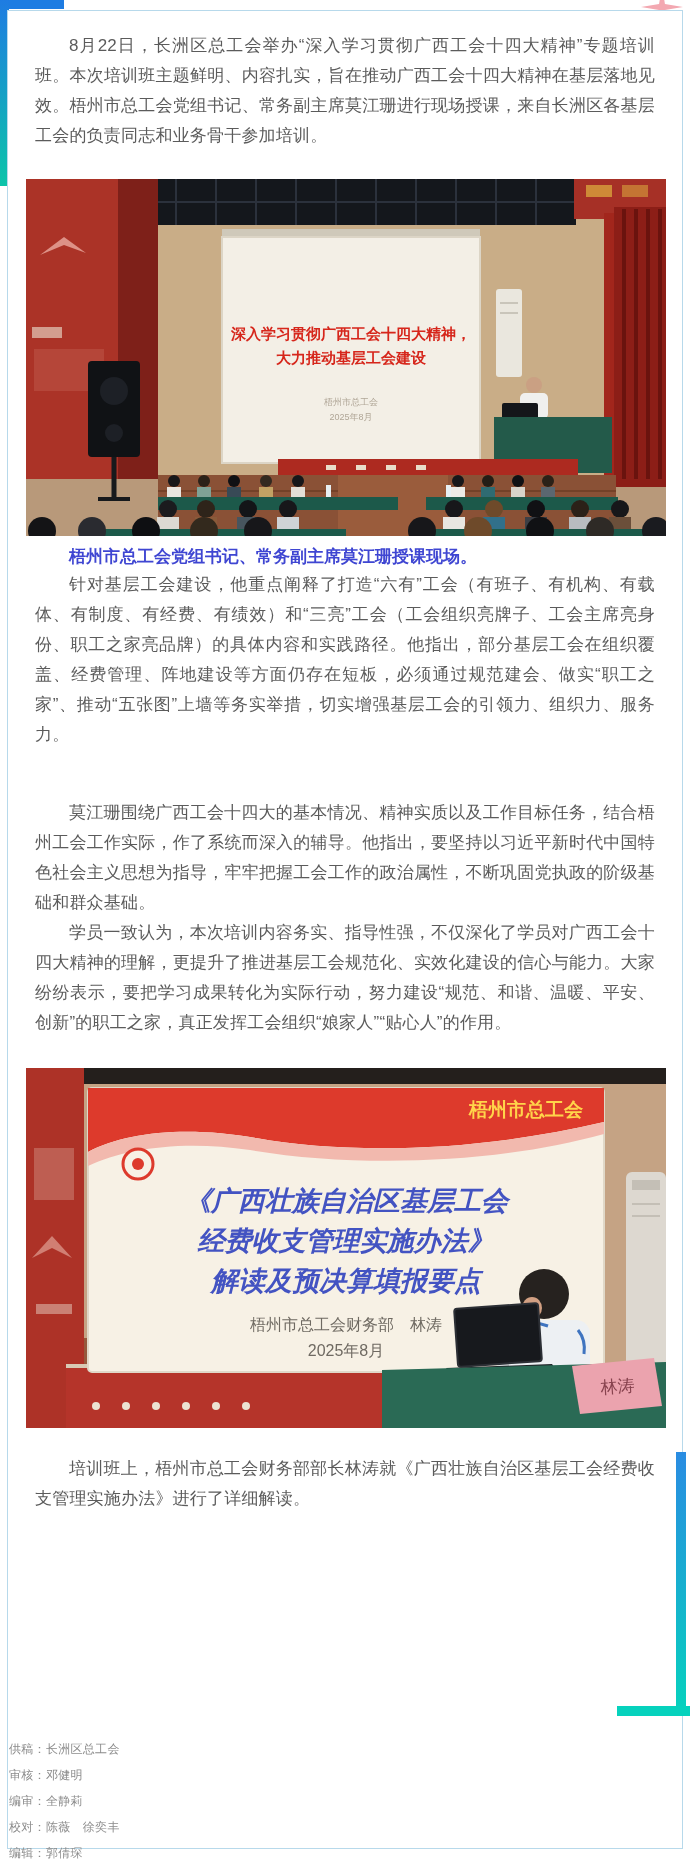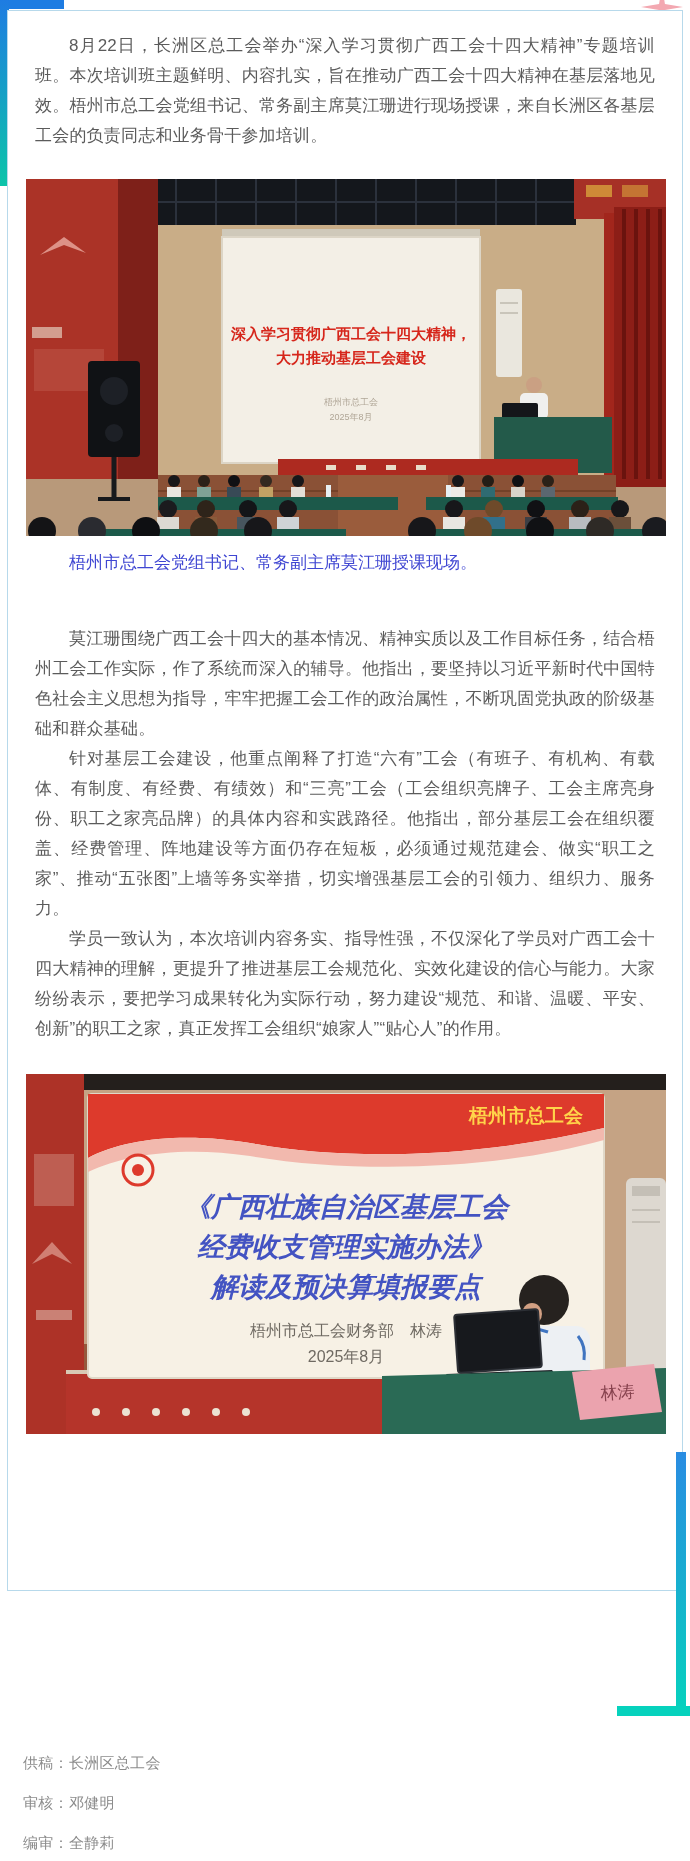--- a/index.html
+++ b/index.html
@@ -14,40 +14,40 @@
   .accent-top-v{position:absolute;left:0;top:0;width:9px;height:186px;
     background:linear-gradient(180deg,#1e7ce2 0%,#0cc4a9 100%);}
   .sparkle{position:absolute;left:641px;top:-14px;width:42px;height:42px;background:#f3a8b1;
     clip-path:polygon(50% 0%,57% 43%,100% 50%,57% 57%,50% 100%,43% 57%,0% 50%,43% 43%);}
   .accent-br-v{position:absolute;left:676px;top:1452px;width:10px;height:262px;
     background:linear-gradient(180deg,#2a8ce2 0%,#06d2bd 100%);}
   .accent-br-h{position:absolute;left:617px;top:1706px;width:73px;height:10px;background:#06d2bd;}
 
   
   .card{
-    position:absolute;left:7px;top:10px;width:676px;height:1581px;box-sizing:border-box;
+    position:absolute;left:7px;top:10px;width:676px;height:1839px;box-sizing:border-box;
     background:#ffffff;border:1px solid #b7d9eb;padding:20px 27px 24px;overflow:hidden;
   }
   .para{
     margin:0;font-size:17px;line-height:30px;color:#5b5b5b;
     text-align:justify;text-indent:2em;letter-spacing:.2px;
   }
   .mt48{margin-top:48px;}
   .mt26{margin-top:26px;}
   .caption{
-    margin:14px 0 0;font-size:17px;line-height:26px;color:#3f46d2;
-    text-align:justify;text-indent:2em;
+    margin:8px 0 0;font-size:17px;line-height:26px;color:#3f46d2;
+    text-align:justify;text-indent:2em;font-weight:bold;
   }
   figure{margin:28px -9px 0;padding:0;text-align:center;}
   figure.f2{margin-top:30px;}
   figure svg{display:block;width:640px;}
 
   
   .footer{position:absolute;left:9px;top:1736px;}
-  .footer p{margin:14px;font-size:15px;line-height:26px;color:#8c8c8c;letter-spacing:.3px;}
+  .footer p{margin:0;font-size:12px;line-height:26px;color:#8c8c8c;letter-spacing:.3px;}
 
   .slide-serif{font-family:"DejaVu Serif",serif;}
 </style>
 </head>
 <body>
 
 <div class="page">
 
   <div class="accent-top-h"></div>
   <div class="accent-top-v"></div>
@@ -207,22 +207,22 @@
           <circle cx="452" cy="352" r="14" fill="#6e4a2a"></circle>
           <circle cx="514" cy="352" r="14" fill="#101114"></circle>
           <circle cx="574" cy="352" r="14" fill="#2e2a26"></circle>
           <circle cx="630" cy="352" r="14" fill="#1a1b1f"></circle>
         </g>
       </svg>
     </figure>
 
     <p class="caption">梧州市总工会党组书记、常务副主席莫江珊授课现场。</p>
 
+    <p class="para">针对基层工会建设，他重点阐释了打造“六有”工会（有班子、有机构、有载体、有制度、有经费、有绩效）和“三亮”工会（工会组织亮牌子、工会主席亮身份、职工之家亮品牌）的具体内容和实践路径。他指出，部分基层工会在组织覆盖、经费管理、阵地建设等方面仍存在短板，必须通过规范建会、做实“职工之家”、推动“五张图”上墙等务实举措，切实增强基层工会的引领力、组织力、服务力。</p>
     <p class="para mt48">莫江珊围绕广西工会十四大的基本情况、精神实质以及工作目标任务，结合梧州工会工作实际，作了系统而深入的辅导。他指出，要坚持以习近平新时代中国特色社会主义思想为指导，牢牢把握工会工作的政治属性，不断巩固党执政的阶级基础和群众基础。</p>
-    <p class="para">针对基层工会建设，他重点阐释了打造“六有”工会（有班子、有机构、有载体、有制度、有经费、有绩效）和“三亮”工会（工会组织亮牌子、工会主席亮身份、职工之家亮品牌）的具体内容和实践路径。他指出，部分基层工会在组织覆盖、经费管理、阵地建设等方面仍存在短板，必须通过规范建会、做实“职工之家”、推动“五张图”上墙等务实举措，切实增强基层工会的引领力、组织力、服务力。</p>
     <p class="para">学员一致认为，本次培训内容务实、指导性强，不仅深化了学员对广西工会十四大精神的理解，更提升了推进基层工会规范化、实效化建设的信心与能力。大家纷纷表示，要把学习成果转化为实际行动，努力建设“规范、和谐、温暖、平安、创新”的职工之家，真正发挥工会组织“娘家人”“贴心人”的作用。</p>
 
     <figure class="f2">
       <svg viewBox="0 0 640 360" width="640" height="360" preserveAspectRatio="none">
         <rect x="0" y="0" width="640" height="360" fill="#c5a384"></rect>
         <rect x="0" y="0" width="640" height="16" fill="#241f1c"></rect>
 
         <g>
           <rect x="0" y="0" width="58" height="360" fill="#ad3227"></rect>
           <rect x="8" y="80" width="40" height="52" fill="#d08a7e" opacity="0.5"></rect>
@@ -286,20 +286,21 @@
         <polygon points="356,302 640,294 640,360 356,360" fill="#2a6a55"></polygon>
 
         <g>
           <polygon points="546,298 628,290 636,338 554,346" fill="#eba3ae"></polygon>
           <text x="592" y="324" text-anchor="middle" font-size="17" fill="#87424e" transform="rotate(-4 592 324)">林涛</text>
         </g>
       </svg>
     </figure>
 
 
+    <p class="para mt26">培训班上，梧州市总工会财务部部长林涛就《广西壮族自治区基层工会经费收支管理实施办法》进行了详细解读。</p>
   </div>
 
   <div class="accent-br-v"></div>
   <div class="accent-br-h"></div>
 
   <div class="footer">
     <p>供稿：长洲区总工会</p>
     <p>审核：邓健明</p>
     <p>编审：全静莉</p>
     <p>校对：陈薇　徐奕丰</p>

